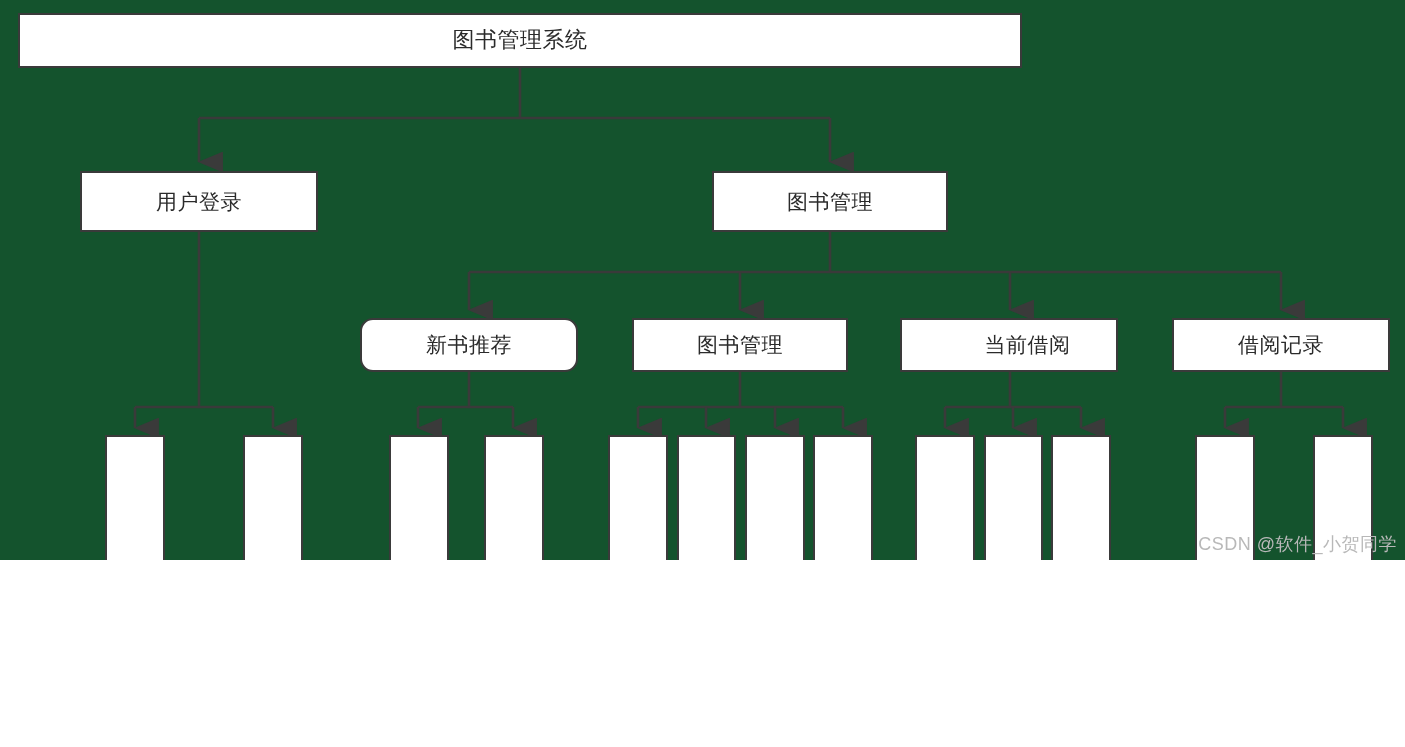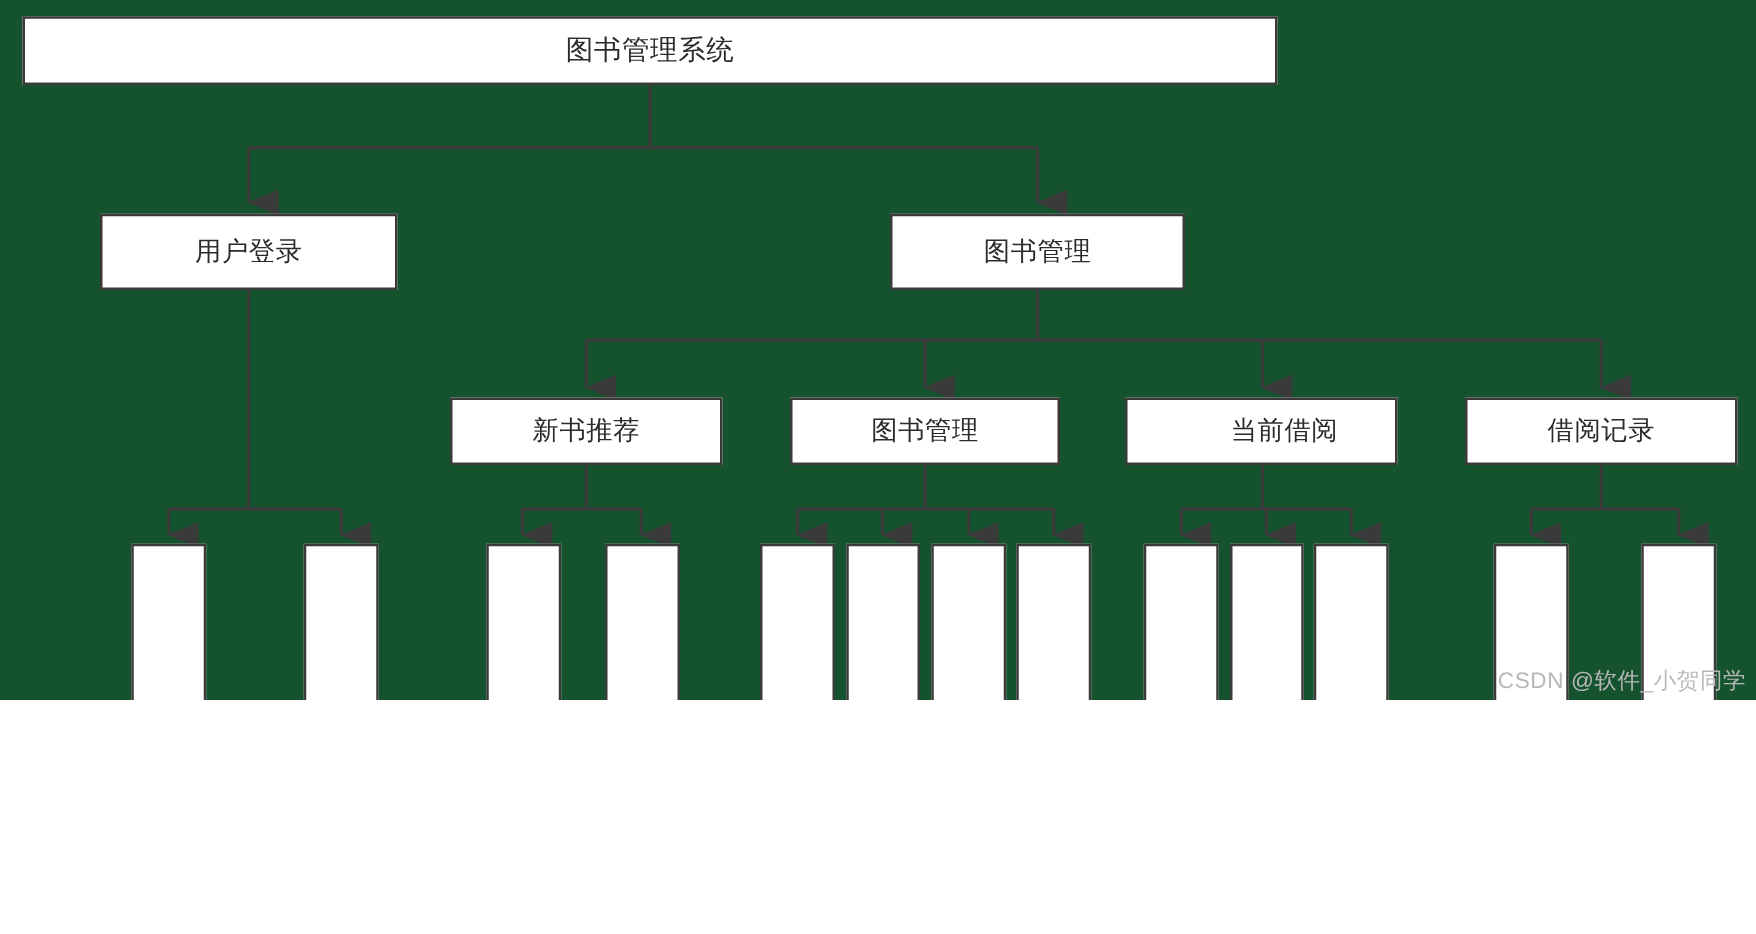--- a/index.html
+++ b/index.html
@@ -133,21 +133,21 @@
     <span class="lbl">图书管理系统</span>
   </div>
 
   <div class="node horiz" style="left:80px; top:171px; width:238px; height:61px;">
     <span class="lbl">用户登录</span>
   </div>
   <div class="node horiz" style="left:712px; top:171px; width:236px; height:61px;">
     <span class="lbl">图书管理</span>
   </div>
 
-  <div class="node horiz" style="left:360px; top:318px; width:218px; height:54px;">
+  <div class="node horiz" style="left:360px; top:318px; width:218px; height:54px;border-radius:13px;">
     <span class="lbl">新书推荐</span>
   </div>
   <div class="node horiz" style="left:632px; top:318px; width:216px; height:54px;">
     <span class="lbl">图书管理</span>
   </div>
   <div class="node horiz" style="left:900px; top:318px; width:218px; height:54px;padding-left:37px;">
     <span class="lbl">当前借阅</span>
   </div>
   <div class="node horiz" style="left:1172px; top:318px; width:218px; height:54px;">
     <span class="lbl">借阅记录</span>

